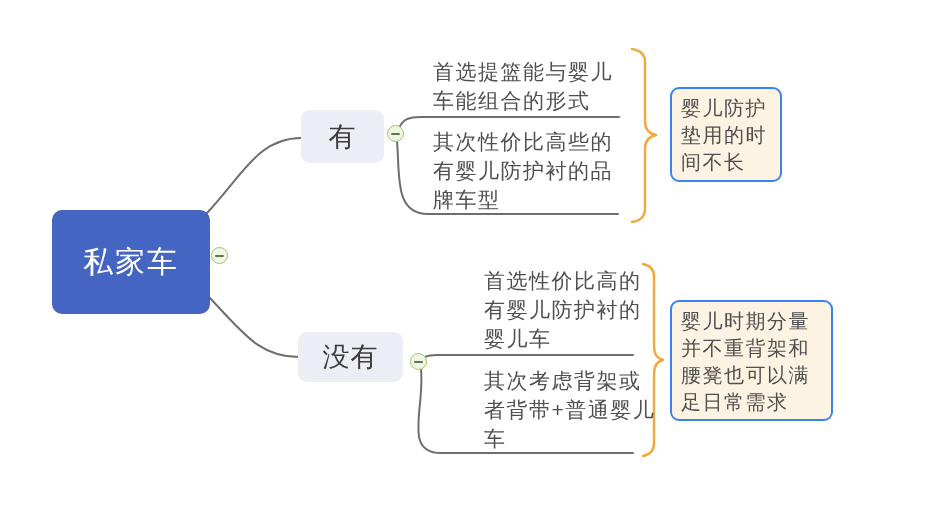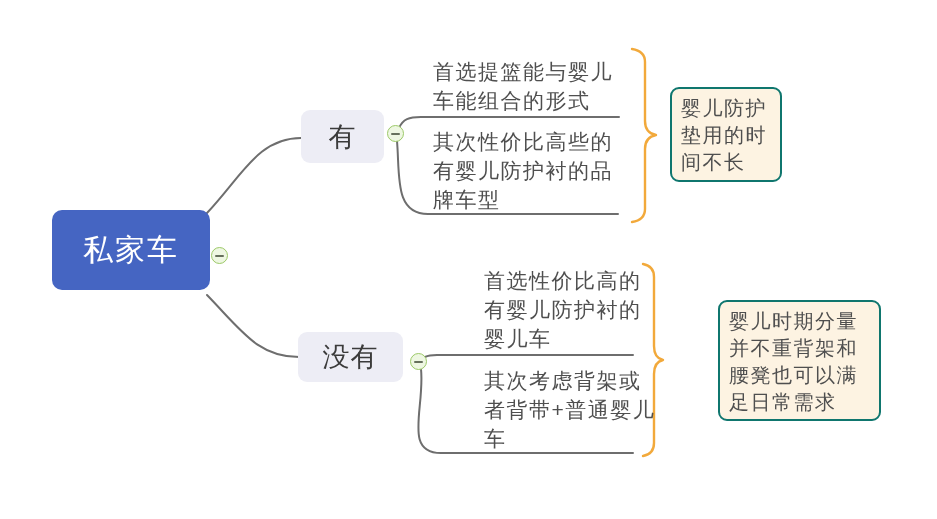--- a/index.html
+++ b/index.html
@@ -23,21 +23,21 @@
   .node {
     position: absolute;
     display: flex;
     align-items: center;
     justify-content: center;
     box-sizing: border-box;
     cursor: default;
   }
   .root-node {
     left: 52px; top: 210px;
-    width: 158px; height: 80px;
+    width: 158px; height: 104px;
     background: #4565c2;
     border-radius: 10px;
     color: #ffffff;
     font-size: 30px;
     letter-spacing: 2px;
   }
   .branch-node {
     background: #ededf5;
     border-radius: 9px;
     color: #3b3b3b;
@@ -55,31 +55,31 @@
     word-break: break-all;
   }
   .child-1 { left: 433px; top: 57px;  width: 188px; }
   .child-2 { left: 433px; top: 127px; width: 188px; }
   .child-3 { left: 456px; top: 266px; width: 166px; margin-left: 28px; }
   .child-4 { left: 470px; top: 366px; width: 176px; margin-left: 14px; }
   .summary-box {
     position: absolute;
     box-sizing: border-box;
     background: #fdf3e2;
-    border: 2px solid #0f766e;
+    border: 2px solid #3b82f6;
     border-radius: 9px;
     color: #4f4f4f;
     font-size: 20px;
     line-height: 27px;
     letter-spacing: 1.5px;
     padding: 6px 9px;
     word-break: break-all;
   }
   .summary-1 { left: 670px; top: 87px;  width: 112px; height: 95px; }
-  .summary-2 { left: 670px; top: 300px; width: 163px; height: 121px; margin-left: 48px; }
+  .summary-2 { left: 670px; top: 300px; width: 163px; height: 121px; }
   .collapse-icon {
     position: absolute;
     width: 17px; height: 17px;
     box-sizing: border-box;
     background: #eef7e2;
     border: 1.5px solid #9cc968;
     border-radius: 50%;
     display: flex;
     align-items: center;
     justify-content: center;

